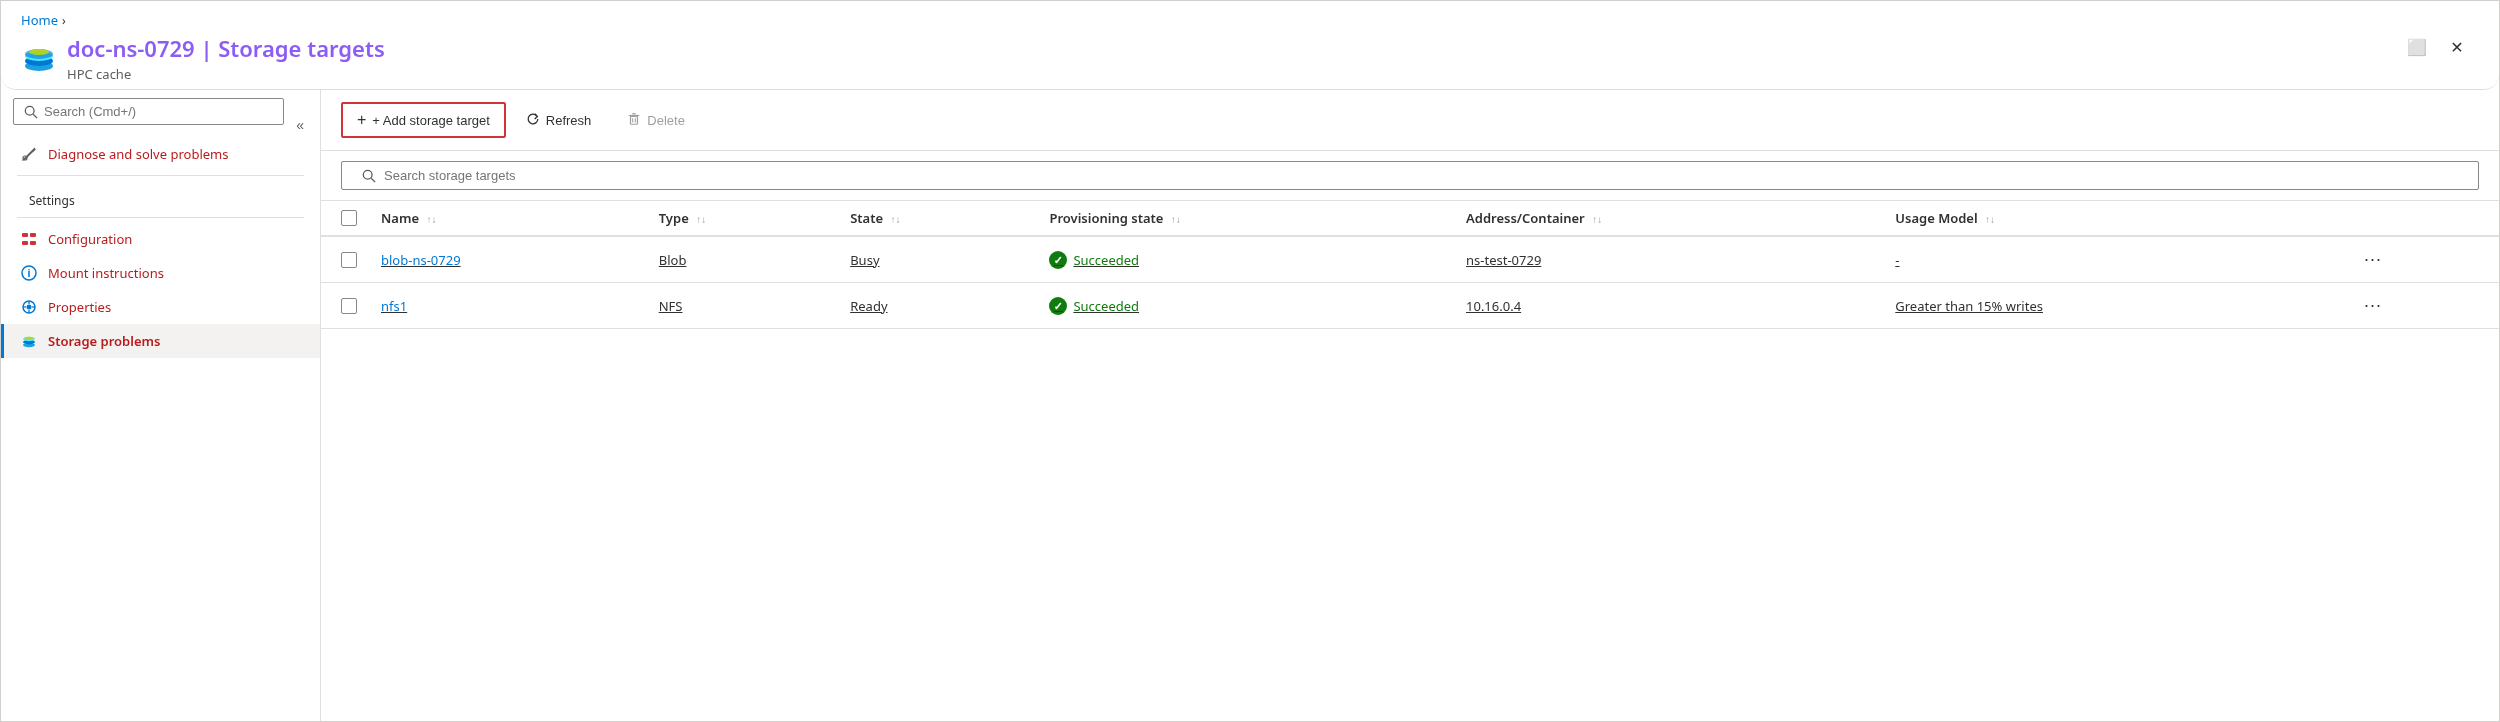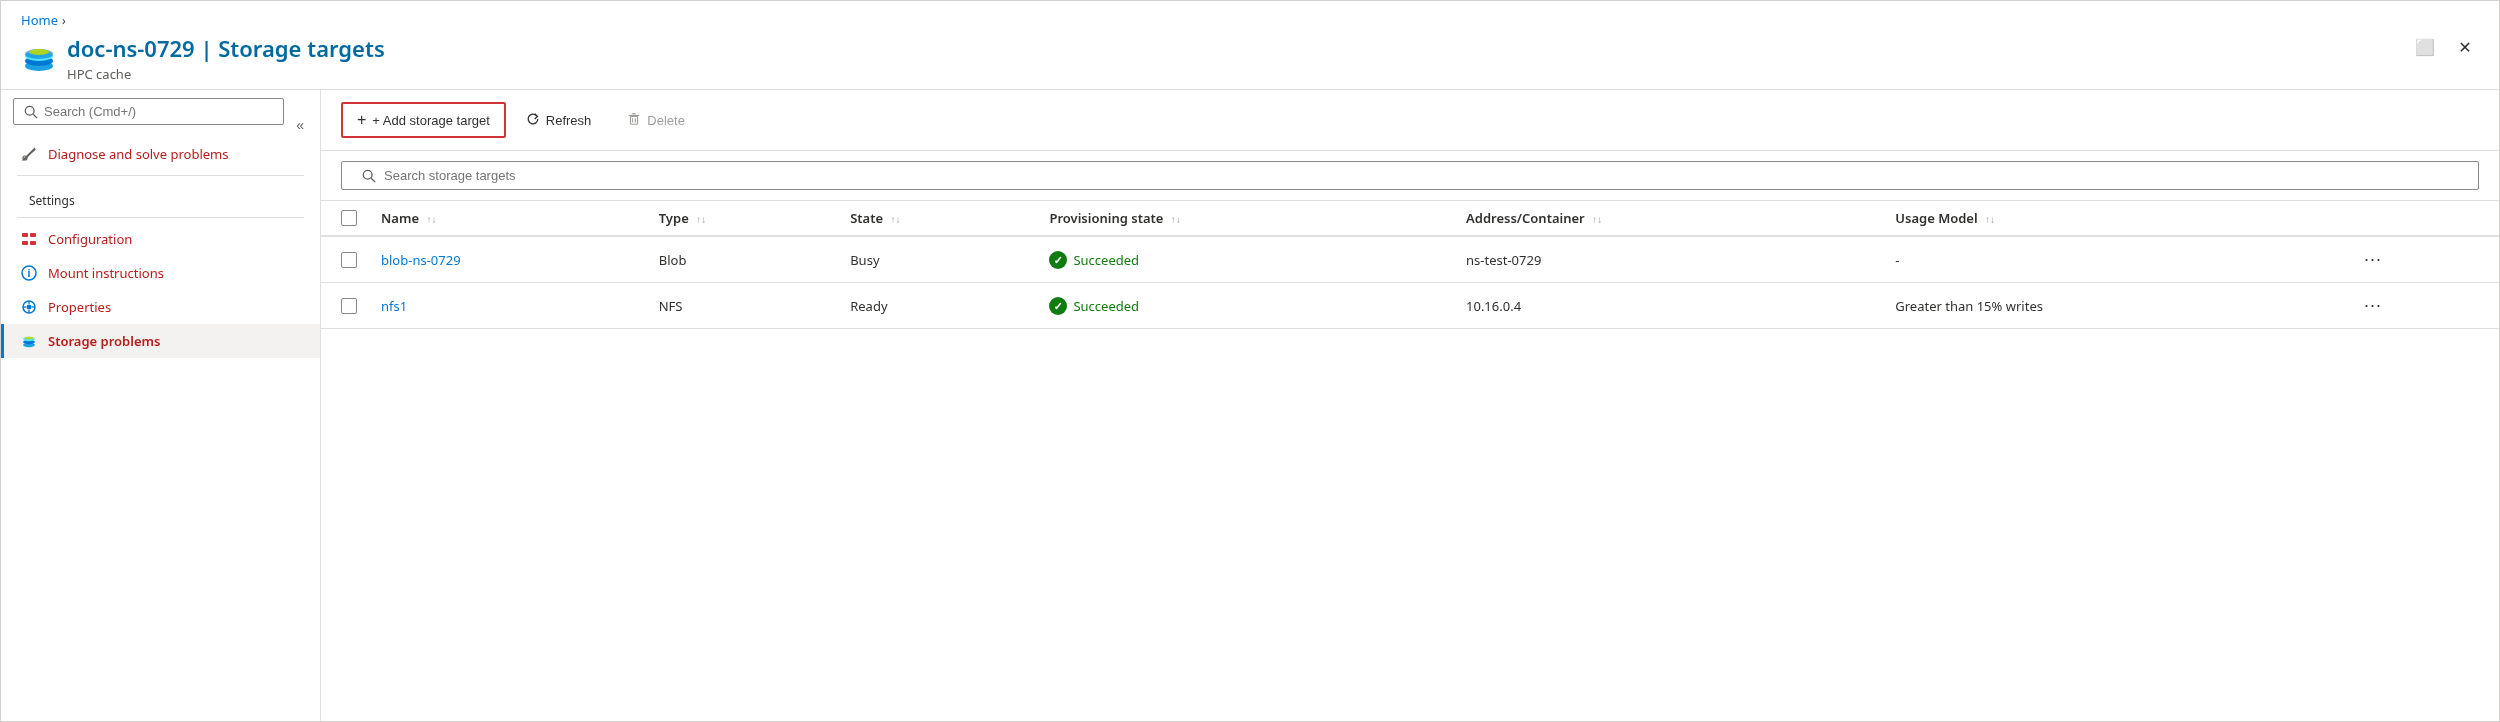--- a/index.html
+++ b/index.html
@@ -15,23 +15,24 @@
       background: #fff;
       border: 1px solid #d2d0ce;
       display: flex;
       flex-direction: column;
       overflow: hidden;
     }
     .titlebar {
       display: flex;
       align-items: center;
       justify-content: space-between;
-      padding: 10px 20px 6px 20px;
+      padding: 10px 28px 6px 20px;
       border-bottom: 1px solid #e1dfdd;
       background: #fff;
+      border-radius: 15px;
     }
     .titlebar-left {
       display: flex;
       flex-direction: column;
     }
     .breadcrumb {
       font-size: 13px;
       color: #0078d4;
       display: flex;
       align-items: center;
@@ -47,21 +48,21 @@
       align-items: center;
       gap: 10px;
     }
     .title-icon {
       width: 36px;
       height: 36px;
     }
     .page-title {
       font-size: 22px;
       font-weight: 600;
-      color: #0369a1;
+      color: #8b5cf6;
     }
     .page-subtitle {
       font-size: 13px;
       color: #605e5c;
       margin-top: 2px;
     }
     .titlebar-right {
       display: flex;
       gap: 12px;
       align-items: center;
@@ -257,20 +258,21 @@
       font-size: 10px;
       line-height: 1;
     }
     tbody tr {
       border-bottom: 1px solid #e1dfdd;
     }
     tbody td {
       padding: 10px 12px;
       color: #323130;
       vertical-align: middle;
+      text-decoration: underline;
     }
     .cell-link {
       color: #0078d4;
       cursor: pointer;
       text-decoration: none;
     }
     .check-cell {
       width: 32px;
       padding-left: 20px !important;
     }

